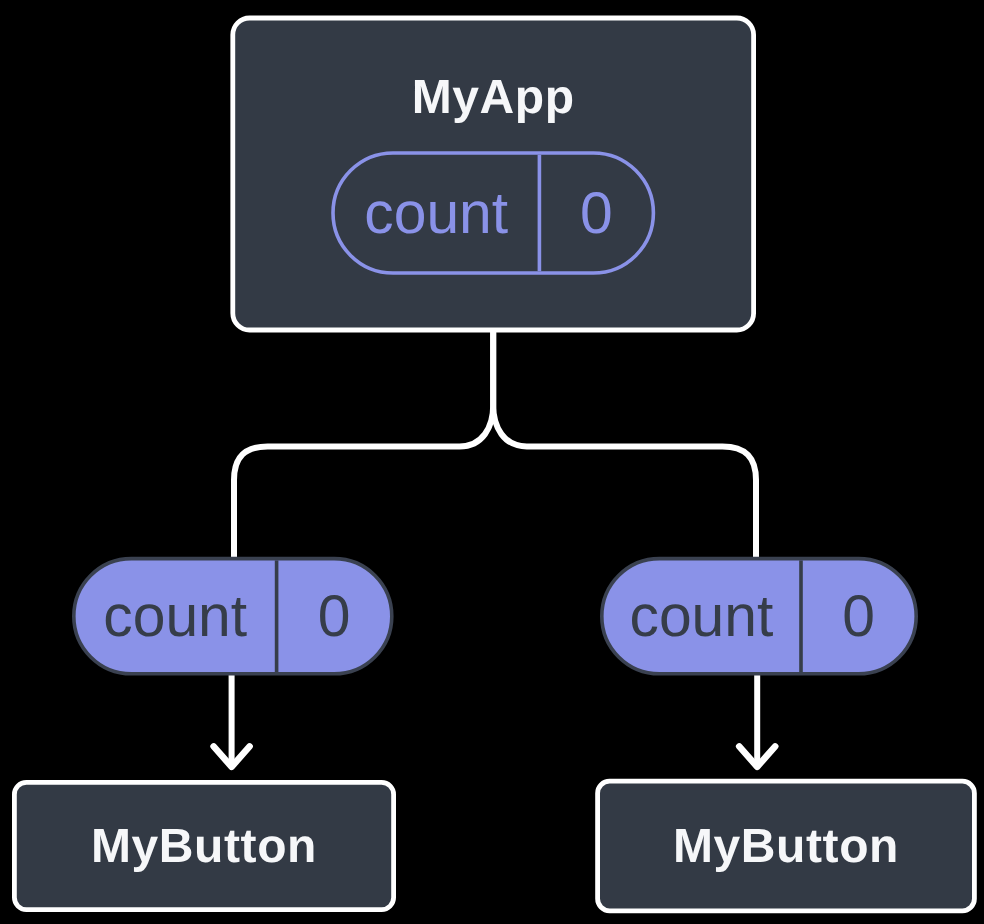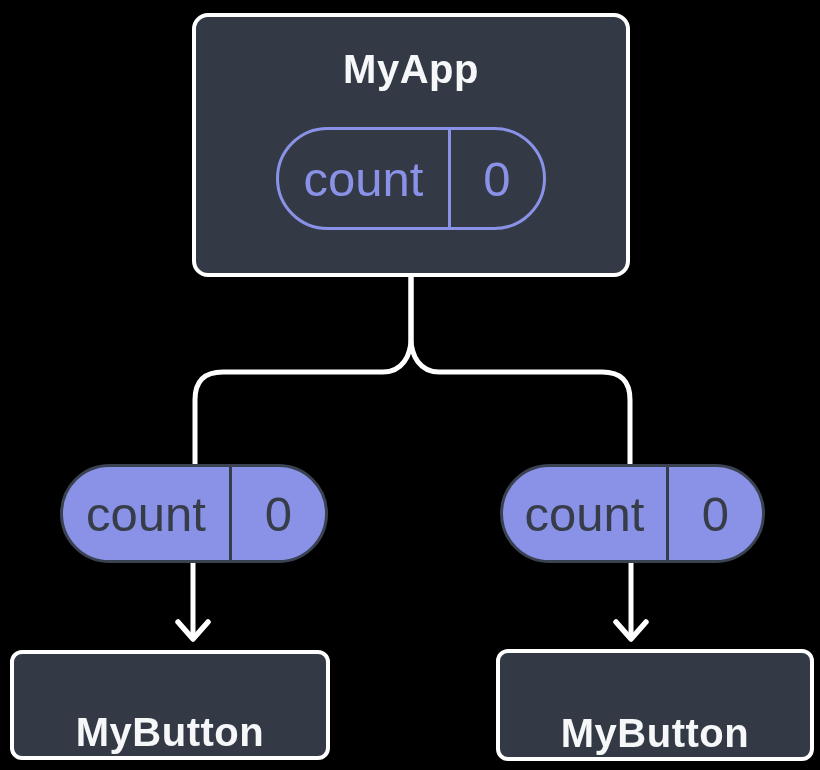--- a/index.html
+++ b/index.html
@@ -32,36 +32,36 @@
   }
   .root-node {
     left: 192px;
     top: 13px;
     width: 438px;
     height: 264px;
     border-radius: 16px;
     display: flex;
     flex-direction: column;
     align-items: center;
-    padding-top: 28px;
-    gap: 34px;
+    padding-top: 40px;
+    gap: 21px;
   }
   .node-title {
     color: #f6f7f9;
     font-size: 40px;
     font-weight: 700;
     line-height: 48px;
     letter-spacing: 0.5px;
   }
   .button-node {
     width: 320px;
     height: 110px;
     border-radius: 12px;
     display: flex;
-    align-items: flex-end;
+    align-items: center;
     justify-content: center;
   }
   .button-node.left  { left: 10px;  top: 650px; }
   .button-node.right { left: 496px; top: 649px; width: 318px; height: 112px; }
   .pill {
     box-sizing: border-box;
     display: flex;
     align-items: stretch;
     font-size: 49px;
     z-index: 2;

